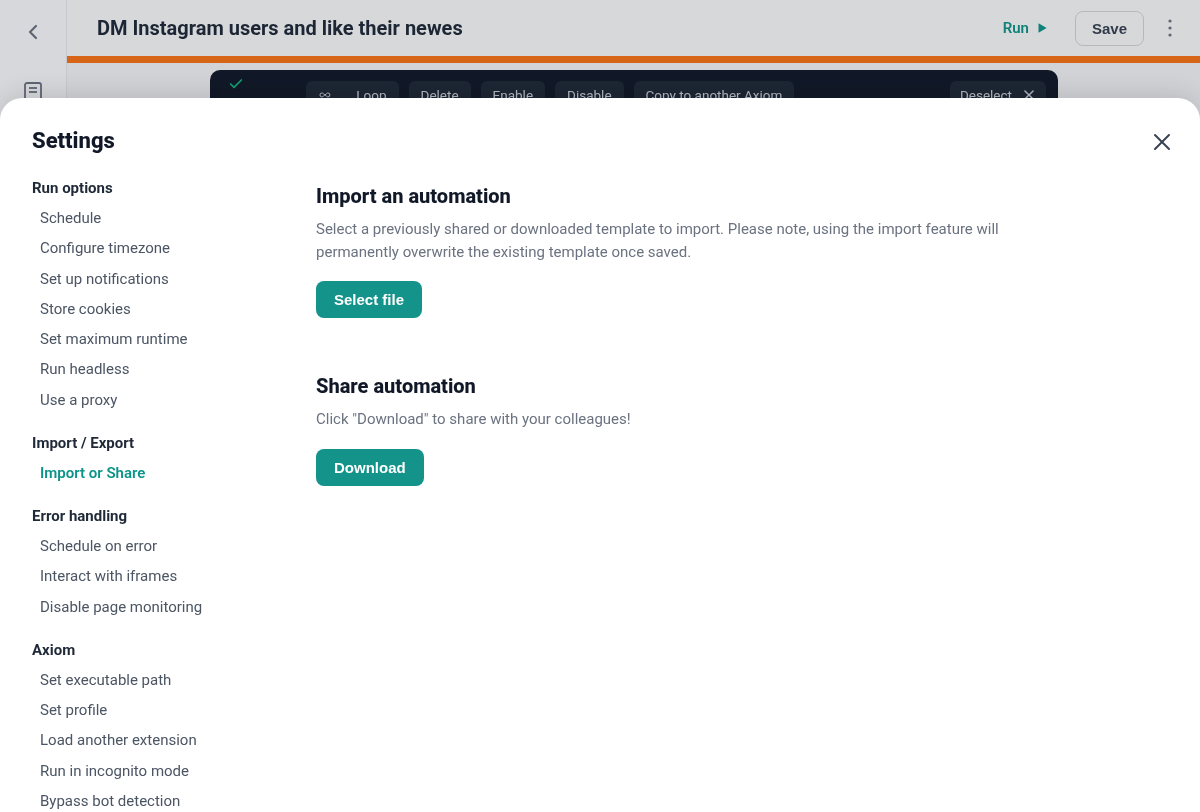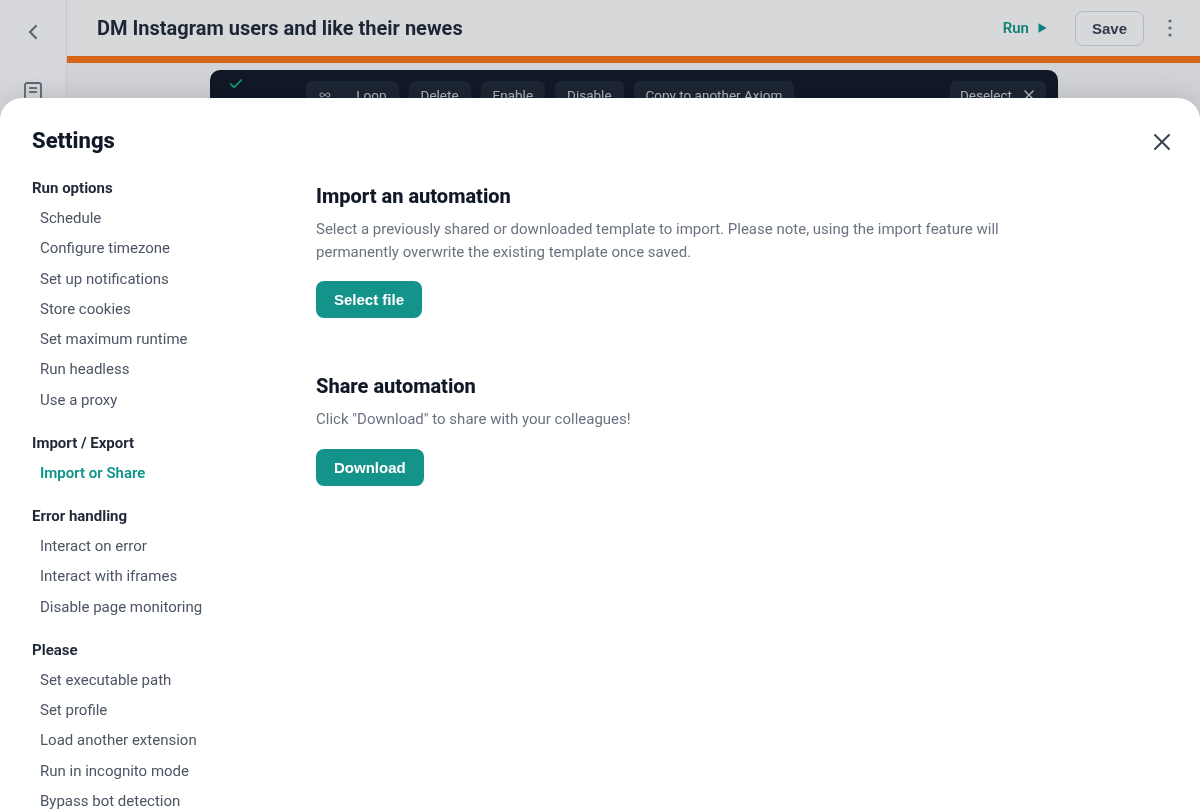--- a/index.html
+++ b/index.html
@@ -152,26 +152,26 @@
       <li class="nav-item">Use a proxy</li>
     </ul>
 
     <div class="group-label">Import / Export</div>
     <ul class="nav-list">
       <li class="nav-item active">Import or Share</li>
     </ul>
 
     <div class="group-label">Error handling</div>
     <ul class="nav-list">
-      <li class="nav-item">Interact on error</li>
+      <li class="nav-item">Schedule on error</li>
       <li class="nav-item">Interact with iframes</li>
       <li class="nav-item">Disable page monitoring</li>
     </ul>
 
-    <div class="group-label">Please</div>
+    <div class="group-label">Axiom</div>
     <ul class="nav-list">
       <li class="nav-item">Set executable path</li>
       <li class="nav-item">Set profile</li>
       <li class="nav-item">Load another extension</li>
       <li class="nav-item">Run in incognito mode</li>
       <li class="nav-item">Bypass bot detection</li>
     </ul>
   </aside>
 
   <main class="sheet-main">

